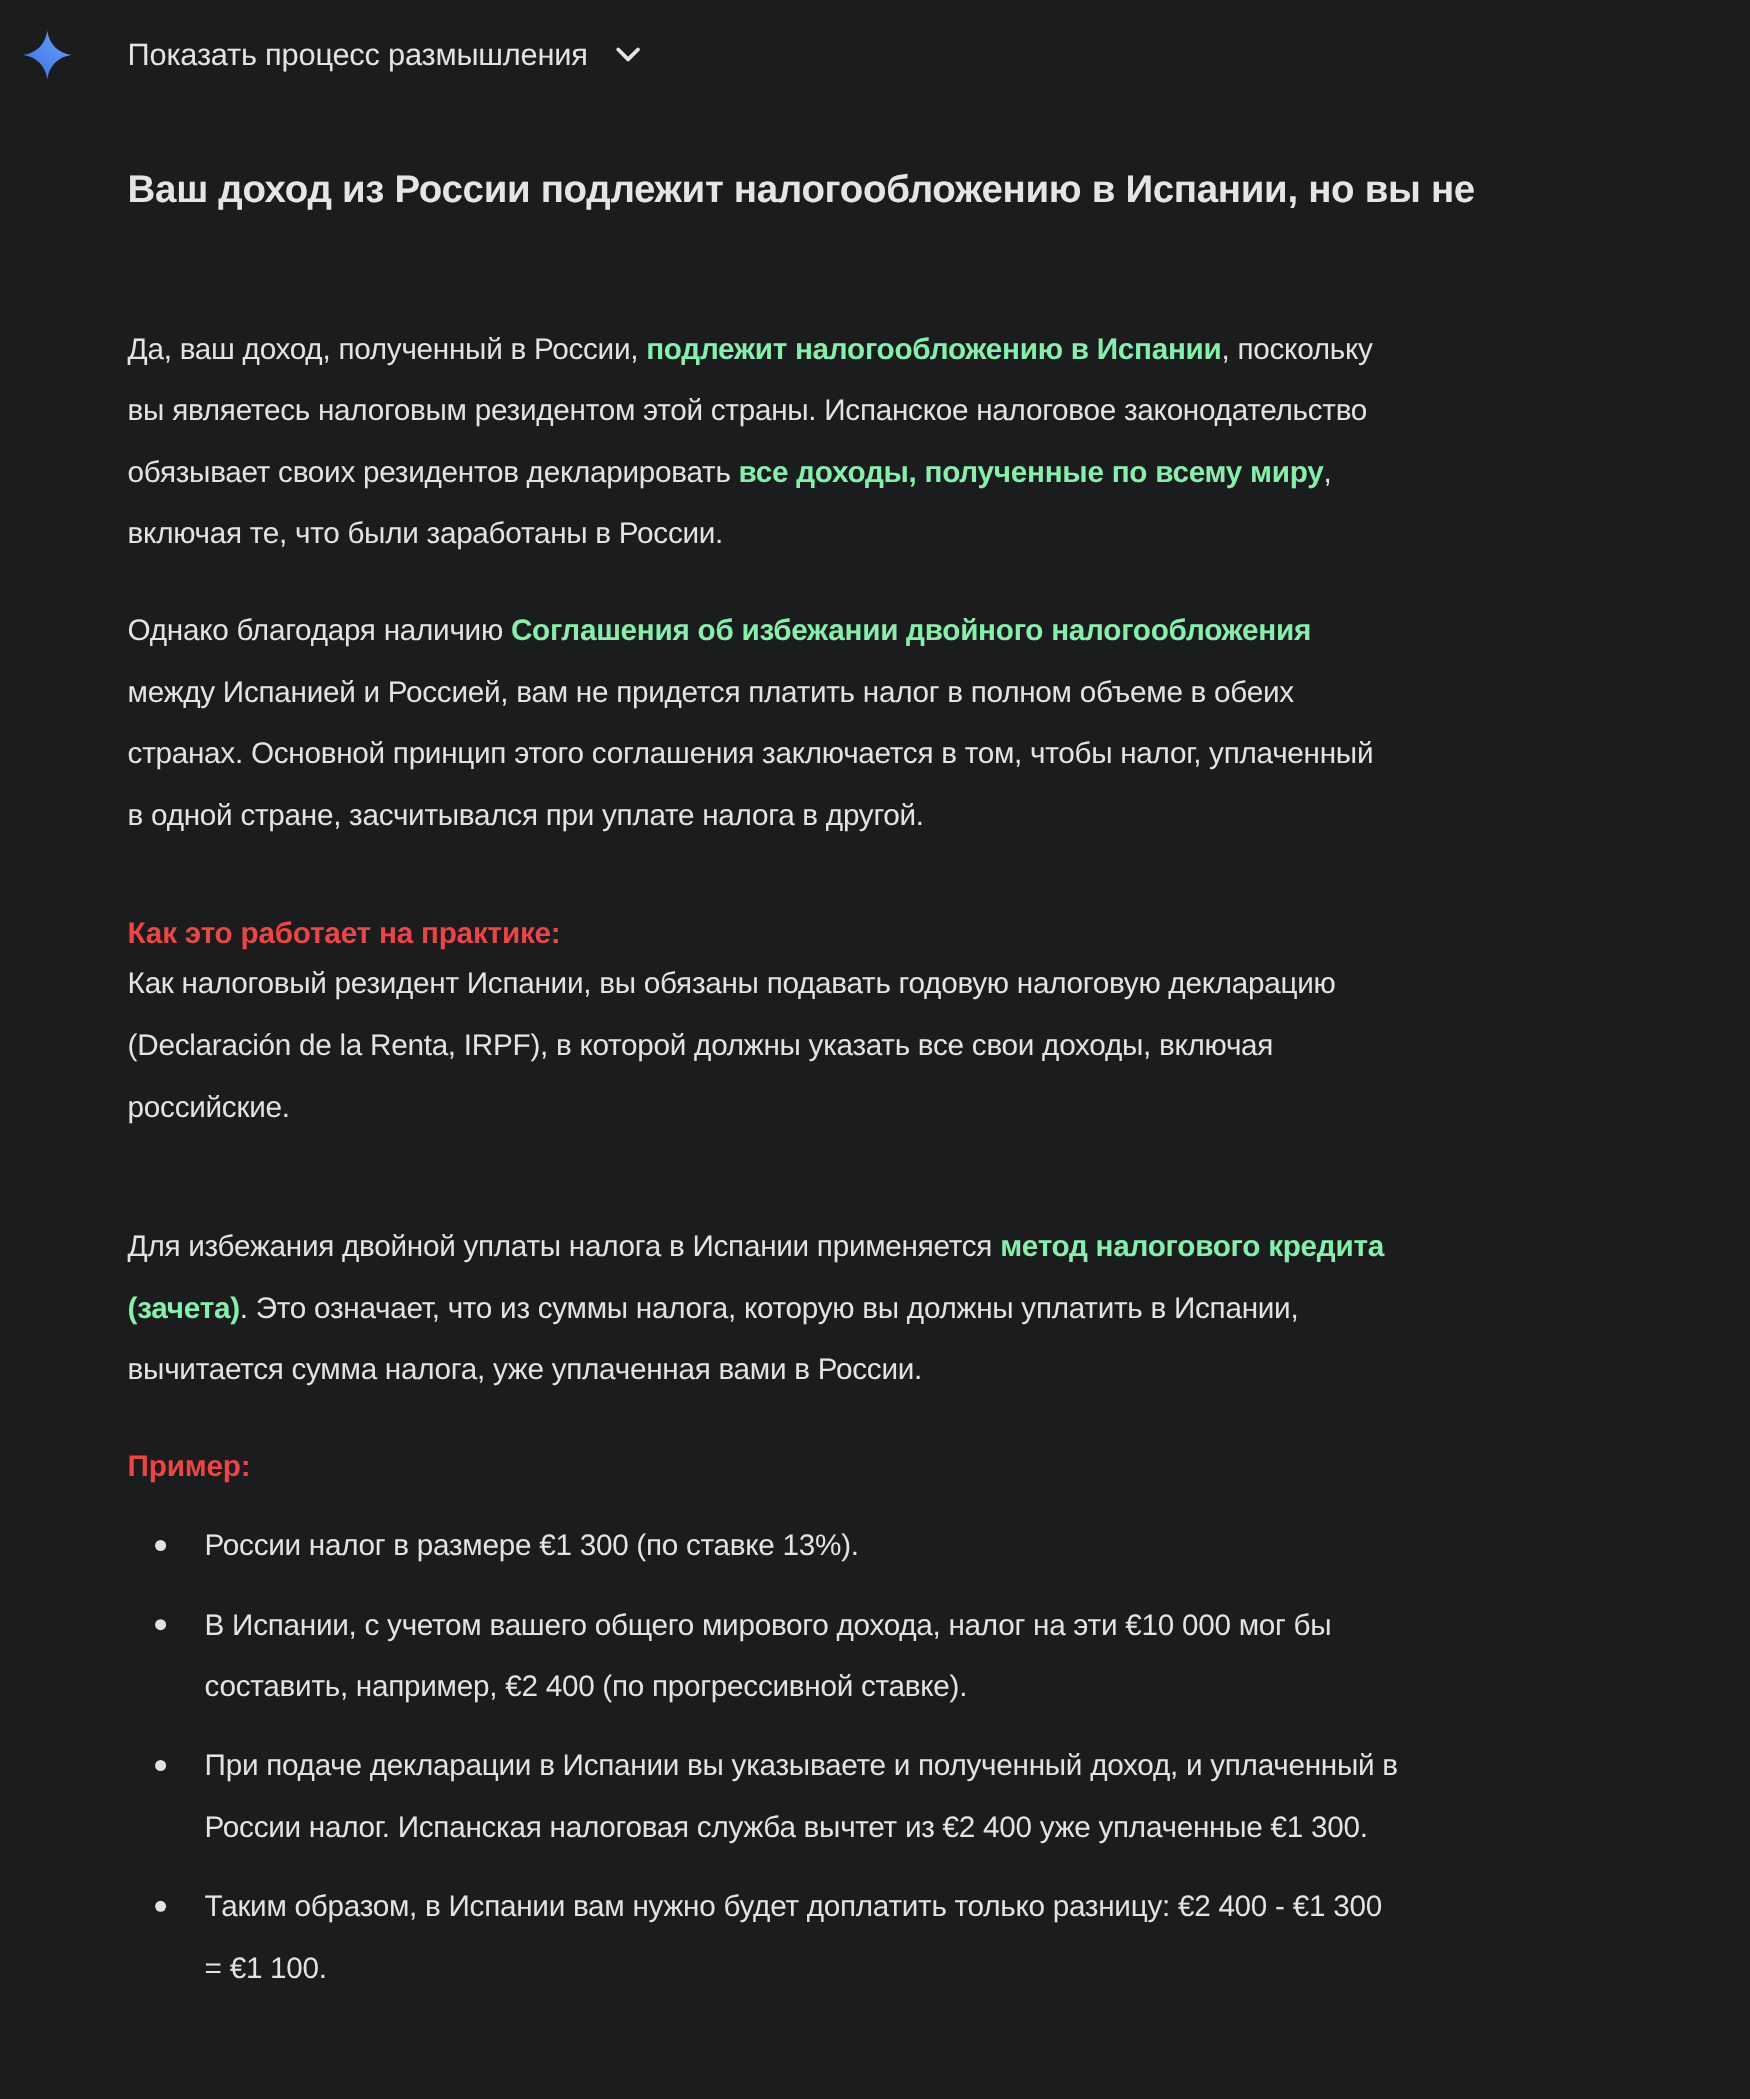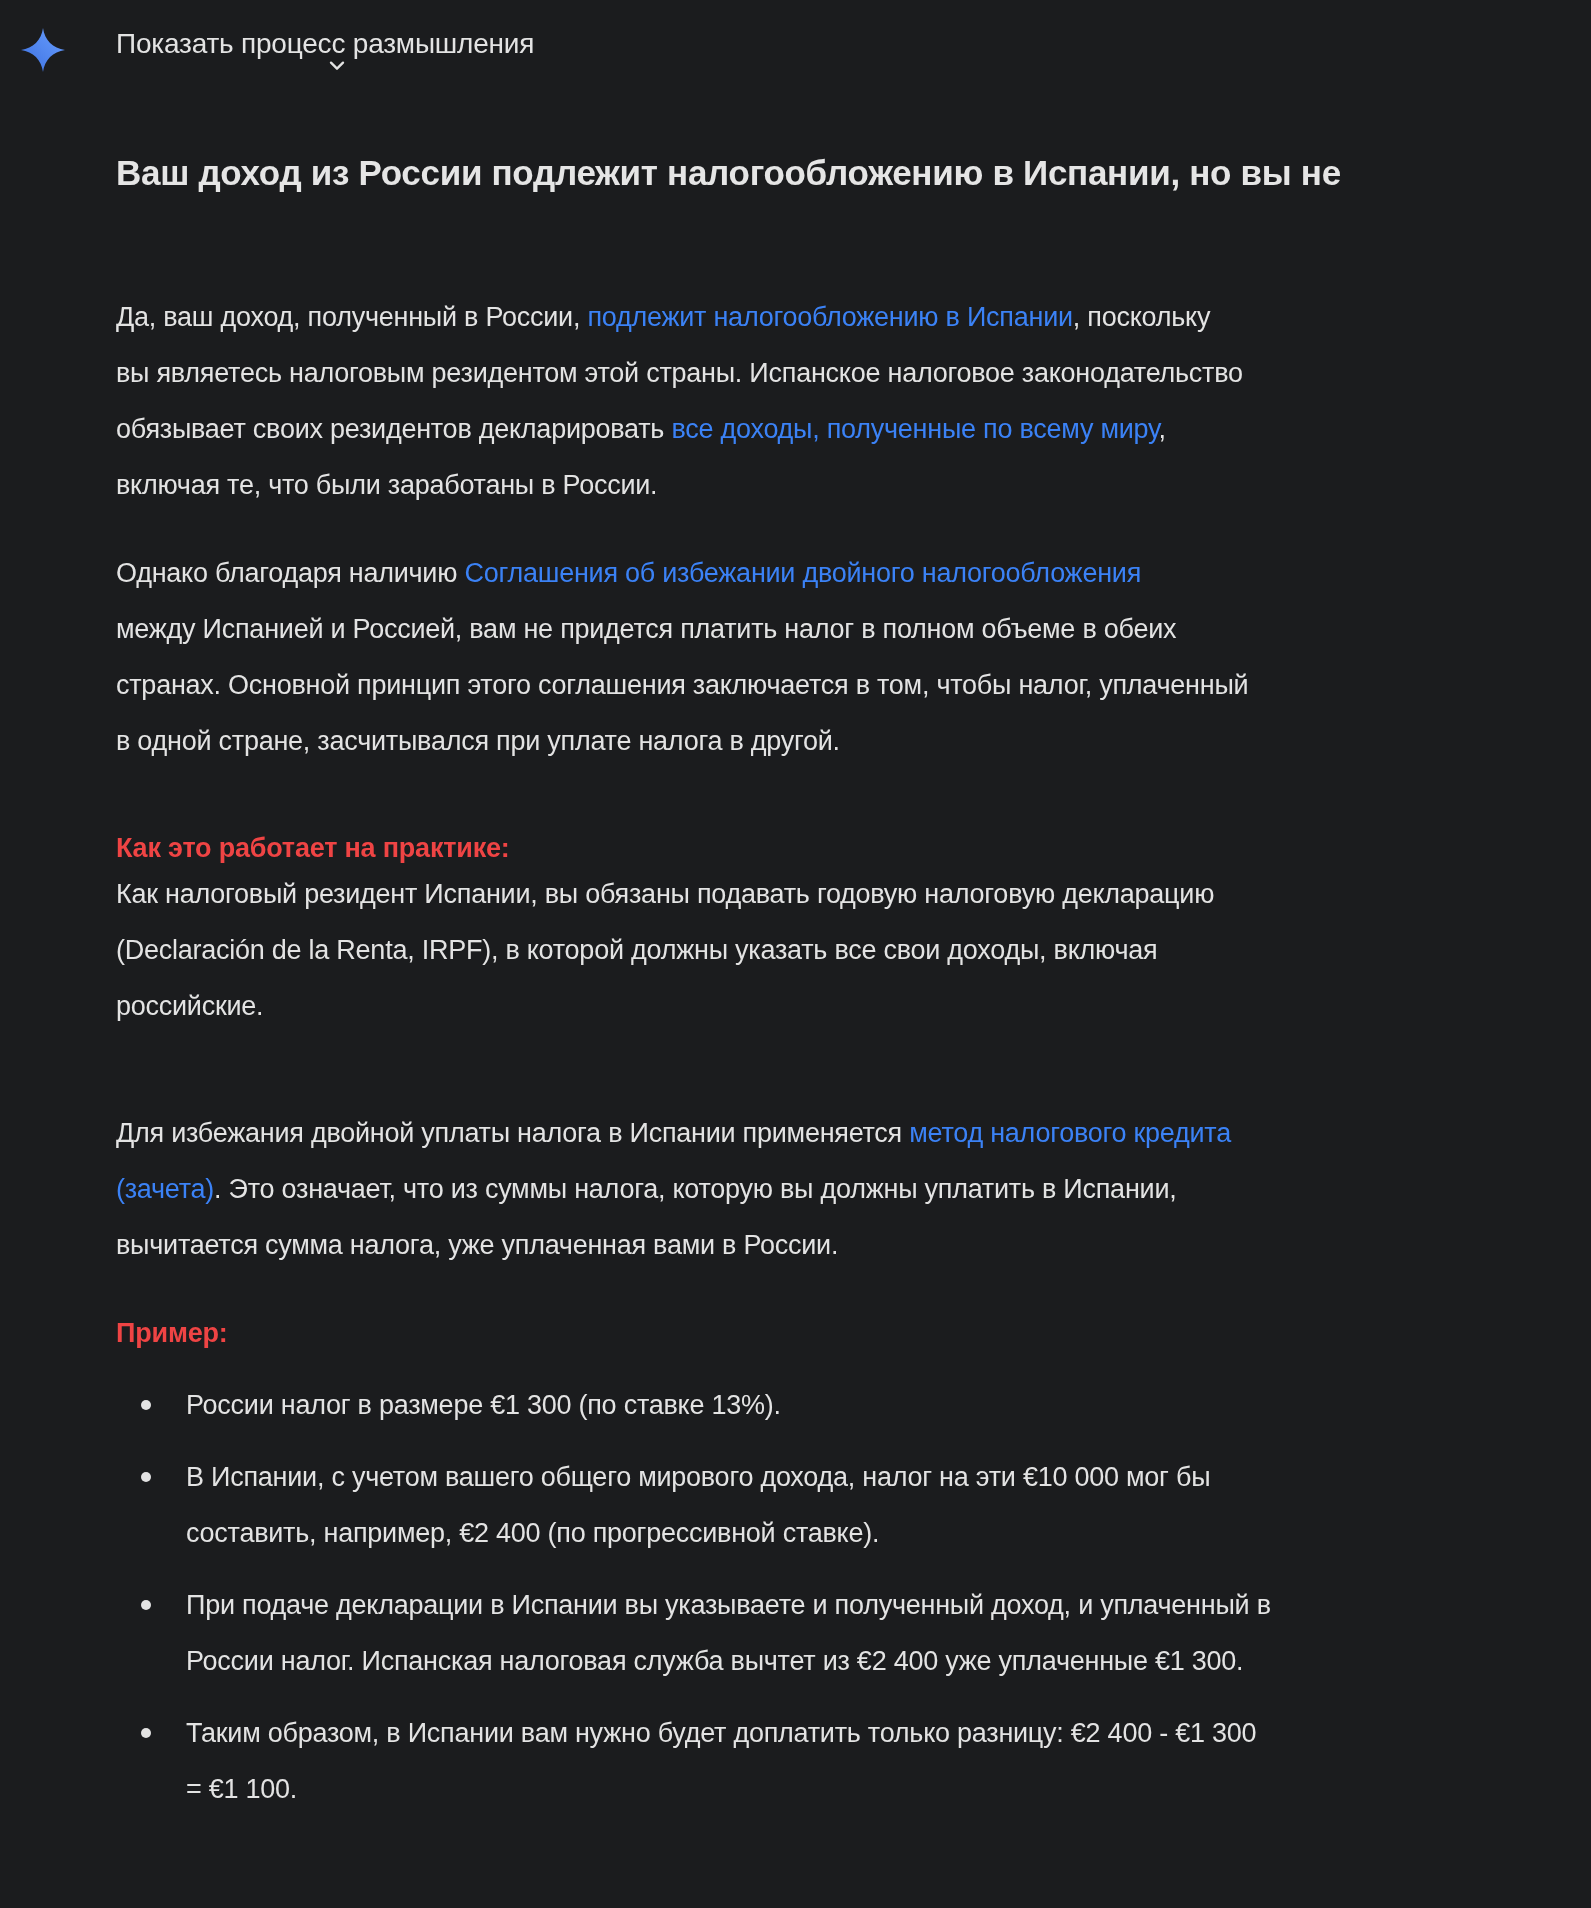--- a/index.html
+++ b/index.html
@@ -30,21 +30,20 @@
     height: 44px;
   }
   .thinking-toggle {
     position: absolute;
     left: 116px;
     top: 28px;
     height: 44px;
     display: flex;
     align-items: center;
     cursor: pointer;
-    flex-direction: column;
   }
   .thinking-label {
     font-size: 28px;
     color: #e3e3e3;
     letter-spacing: -0.2px;
     white-space: nowrap;
   }
   .chevron {
     width: 26px;
     height: 18px;
@@ -73,22 +72,22 @@
   }
   .h1 .line { height: 56px; line-height: 56px; }
   .para {
     position: absolute;
     left: 0;
     font-size: 27px;
     color: #e3e3e3;
     letter-spacing: -0.25px;
   }
   .para b, .li b {
-    font-weight: normal;
-    color: #3b82f6;
+    font-weight: bold;
+    color: #86efac;
   }
   .h3 {
     position: absolute;
     left: 0;
     font-size: 27px;
     font-weight: bold;
     color: #ef4444;
     letter-spacing: -0.2px;
   }
   .list {

